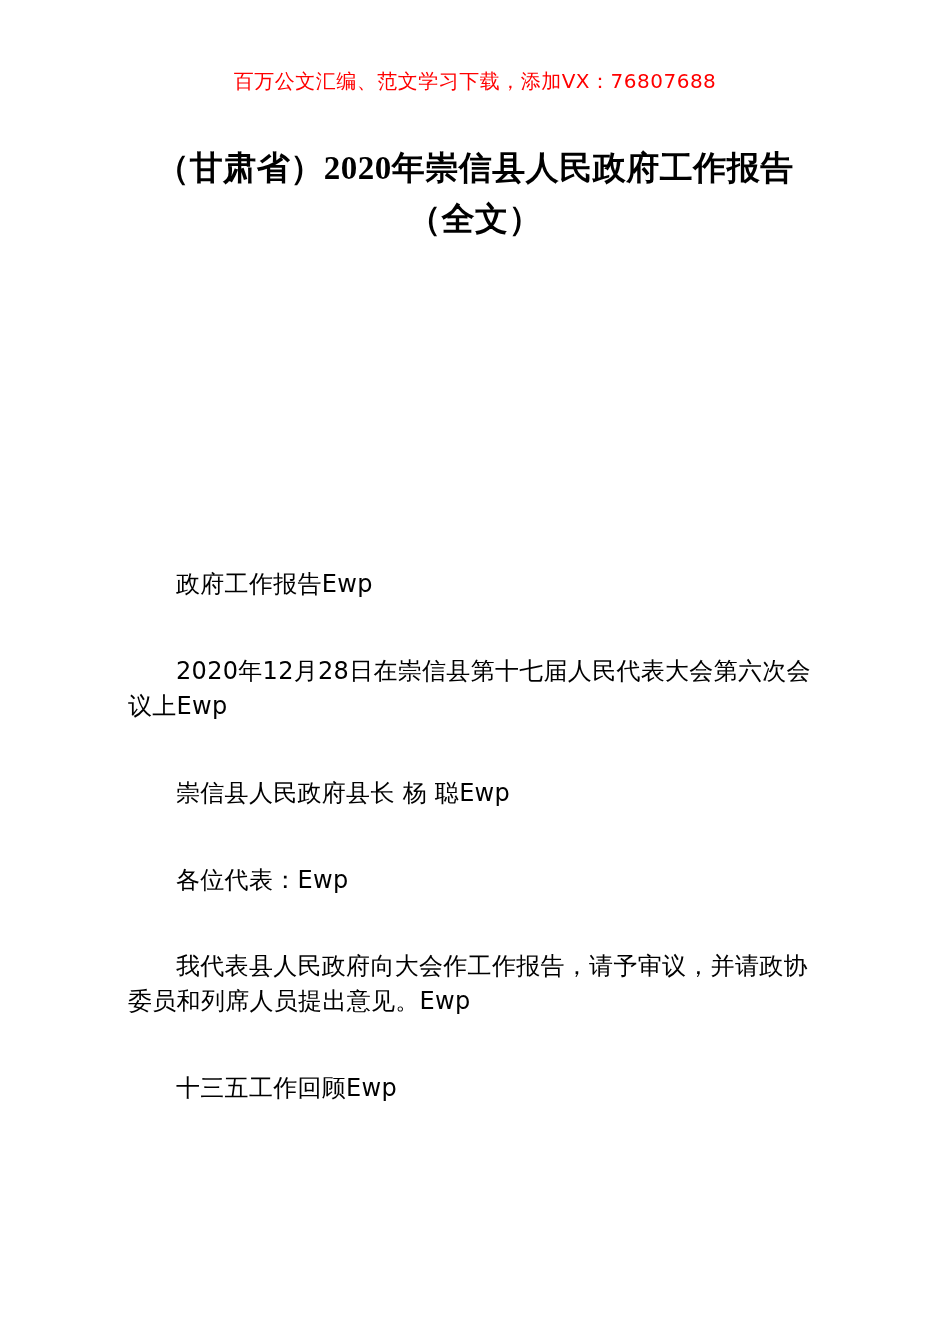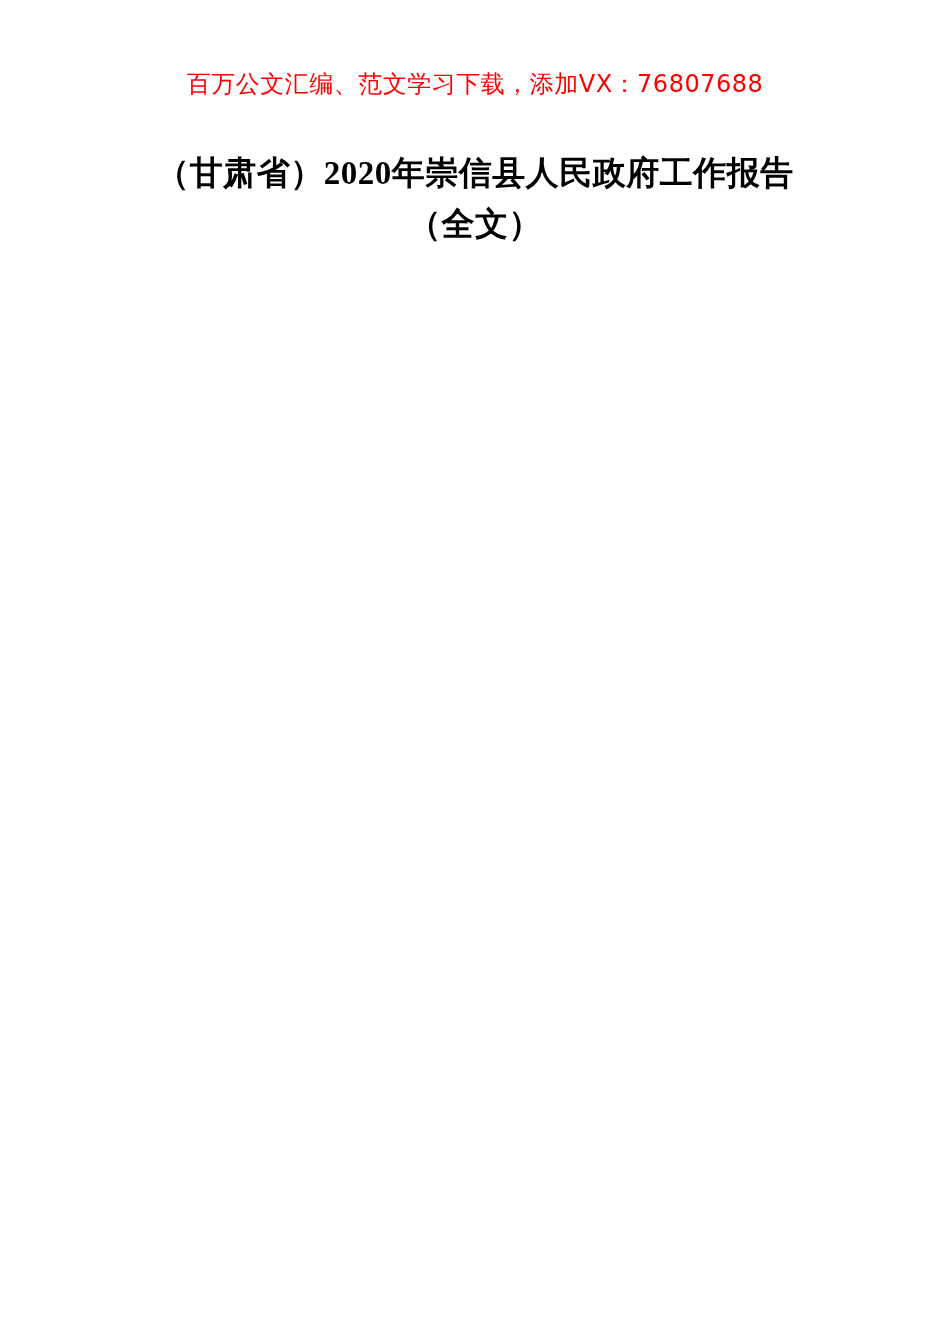--- a/index.html
+++ b/index.html
@@ -17,21 +17,21 @@
   }
   .page {
     width: 950px;
     height: 1344px;
     box-sizing: border-box;
     padding: 0 128px;
     position: relative;
   }
   .watermark {
     color: #ff0000;
-    font-size: 24px;
+    font-size: 20px;
     text-align: center;
     letter-spacing: 0.5px;
     padding-top: 68px;
     white-space: nowrap;
     font-family: "DejaVu Sans", "Liberation Sans", sans-serif;
   }
   .doc-title {
     margin-top: 48px;
     font-size: 33px;
     font-weight: bold;
@@ -62,14 +62,22 @@
 <body>
 
 <div class="page">
 
   <div class="watermark">百万公文汇编、范文学习下载，添加VX：76807688</div>
 
   <h1 class="doc-title">（甘肃省）2020年崇信县人民政府工作报告（全文）</h1>
 
   <div class="spacer"></div>
 
+  <div class="body-block">
+    <p class="para">政府工作报告Ewp</p>
+    <p class="para">2020年12月28日在崇信县第十七届人民代表大会第六次会议上Ewp</p>
+    <p class="para">崇信县人民政府县长 杨 聪Ewp</p>
+    <p class="para">各位代表：Ewp</p>
+    <p class="para">我代表县人民政府向大会作工作报告，请予审议，并请政协委员和列席人员提出意见。Ewp</p>
+    <p class="para">十三五工作回顾Ewp</p>
+  </div>
 
 </div>
 
 </body></html>

